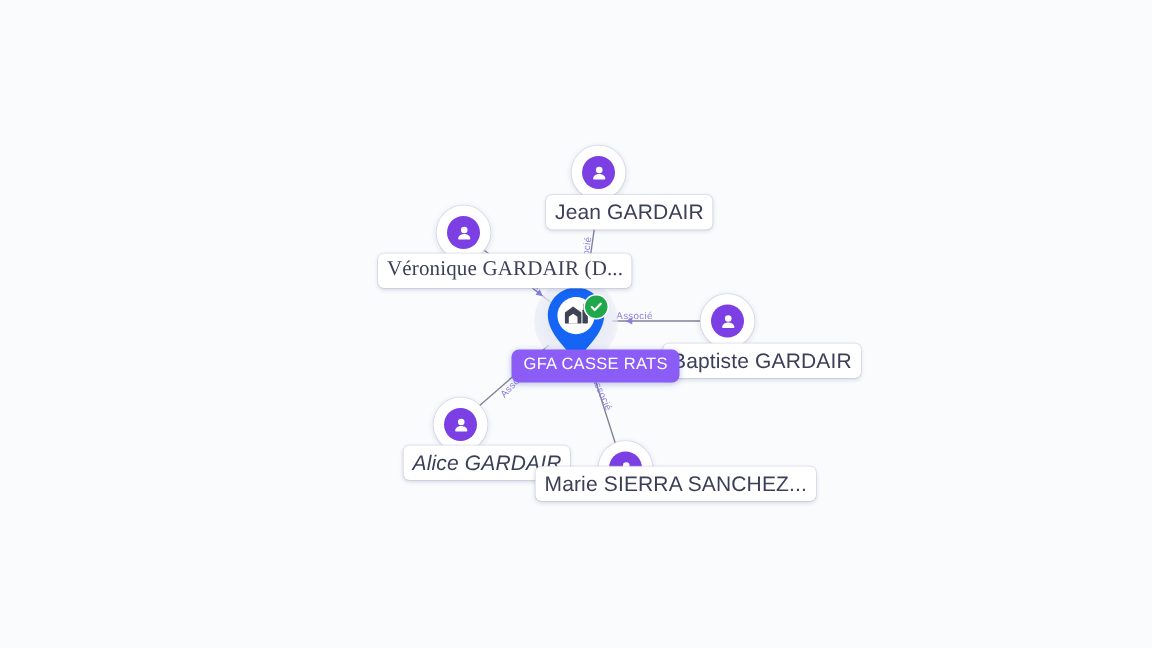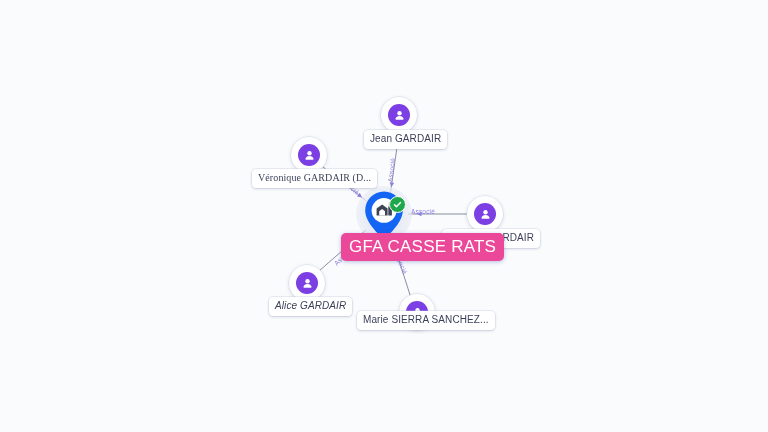--- a/index.html
+++ b/index.html
@@ -51,21 +51,21 @@
     align-items: center;
     justify-content: center;
   }
   .person-avatar svg { display: block; }
 
   
   .node-label {
     position: absolute;
     background: #ffffff;
     color: #3c3f58;
-    font-size: 10px;
+    font-size: 14px;
     line-height: 1;
     letter-spacing: 0.1px;
     padding: 4px 6px 5px 6px;
     border-radius: 4px;
     white-space: nowrap;
     box-shadow: 0 1px 3px rgba(30, 40, 90, 0.17), 0 0 0 0.5px rgba(205, 210, 228, 0.6);
     z-index: 7;
   }
 
   
@@ -92,23 +92,23 @@
     background: #1fa84b;
     border: 1.5px solid #ffffff;
     display: flex;
     align-items: center;
     justify-content: center;
     z-index: 8;
   }
   .company-check svg { display: block; }
   .company-label {
     position: absolute;
-    background: #ec4899;
+    background: #8b5cf6;
     color: #ffffff;
-    font-size: 17px;
+    font-size: 11px;
     line-height: 1;
     letter-spacing: 0.2px;
     padding: 5px 8px 6px 8px;
     border-radius: 5px;
     white-space: nowrap;
     box-shadow: 0 1px 4px rgba(20, 60, 160, 0.3);
     z-index: 9;
   }
 
   

